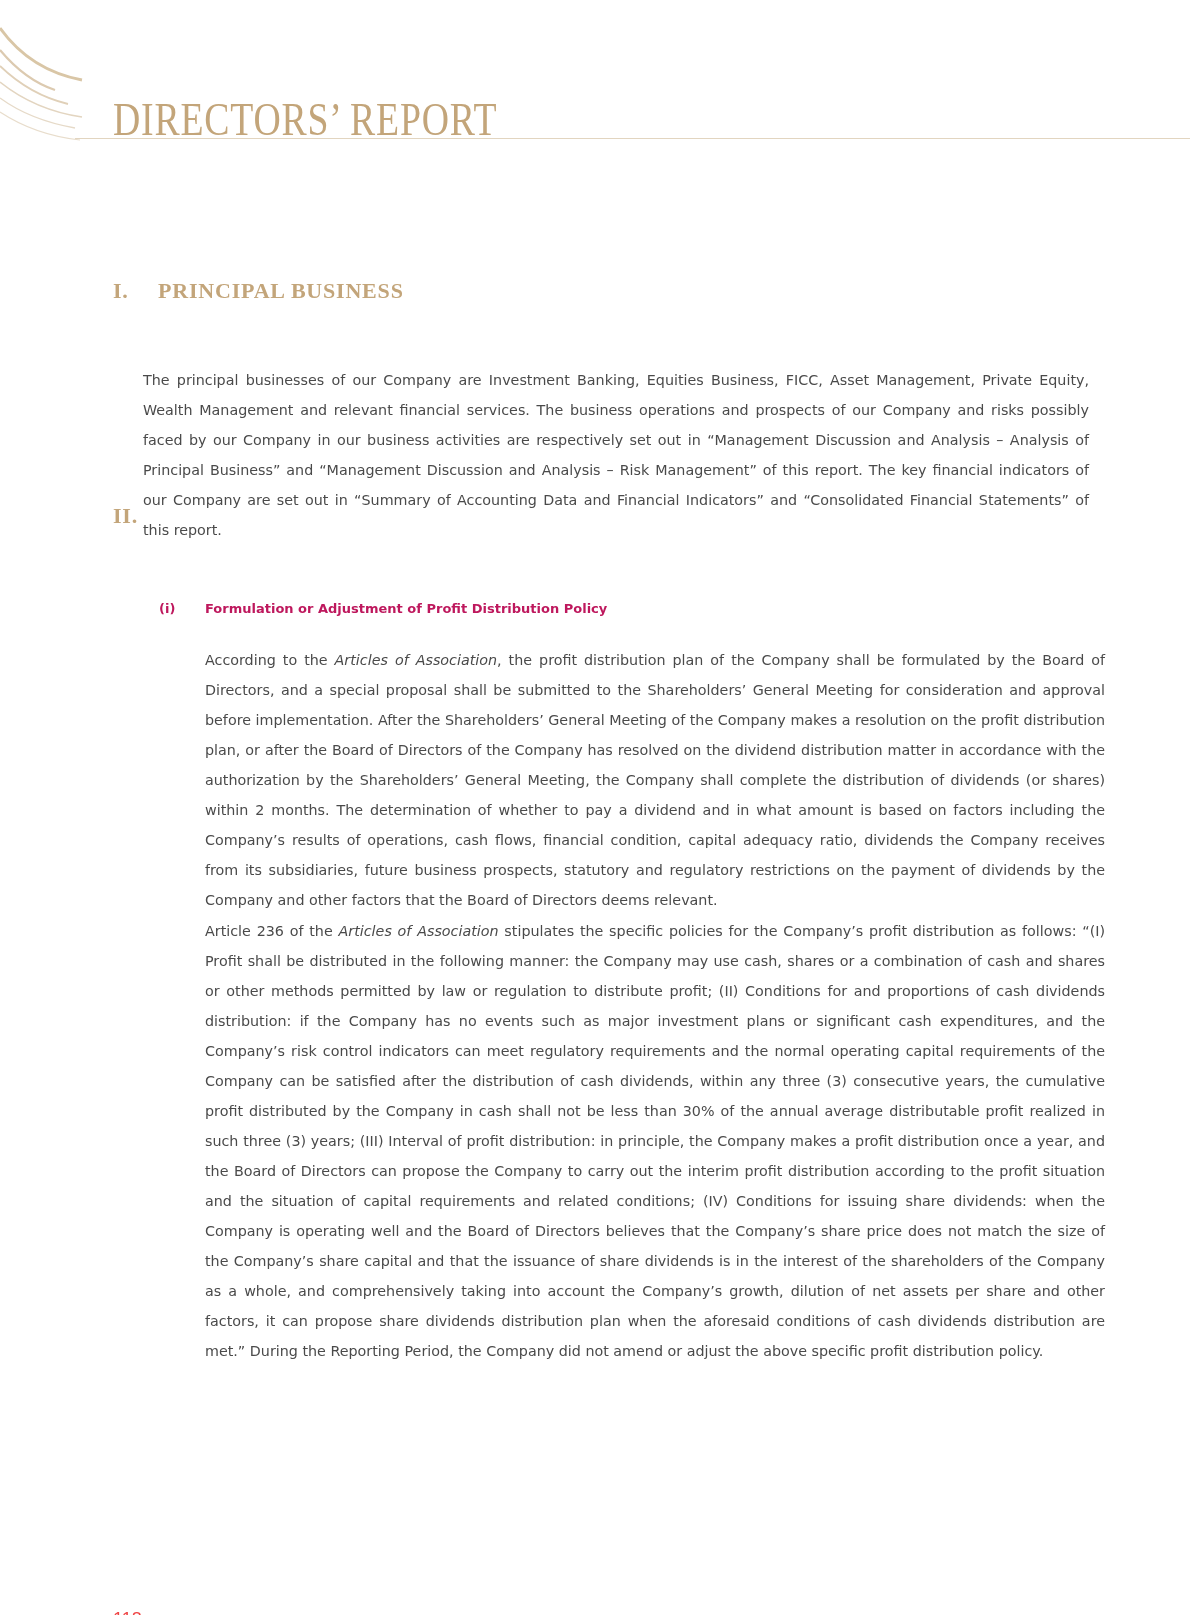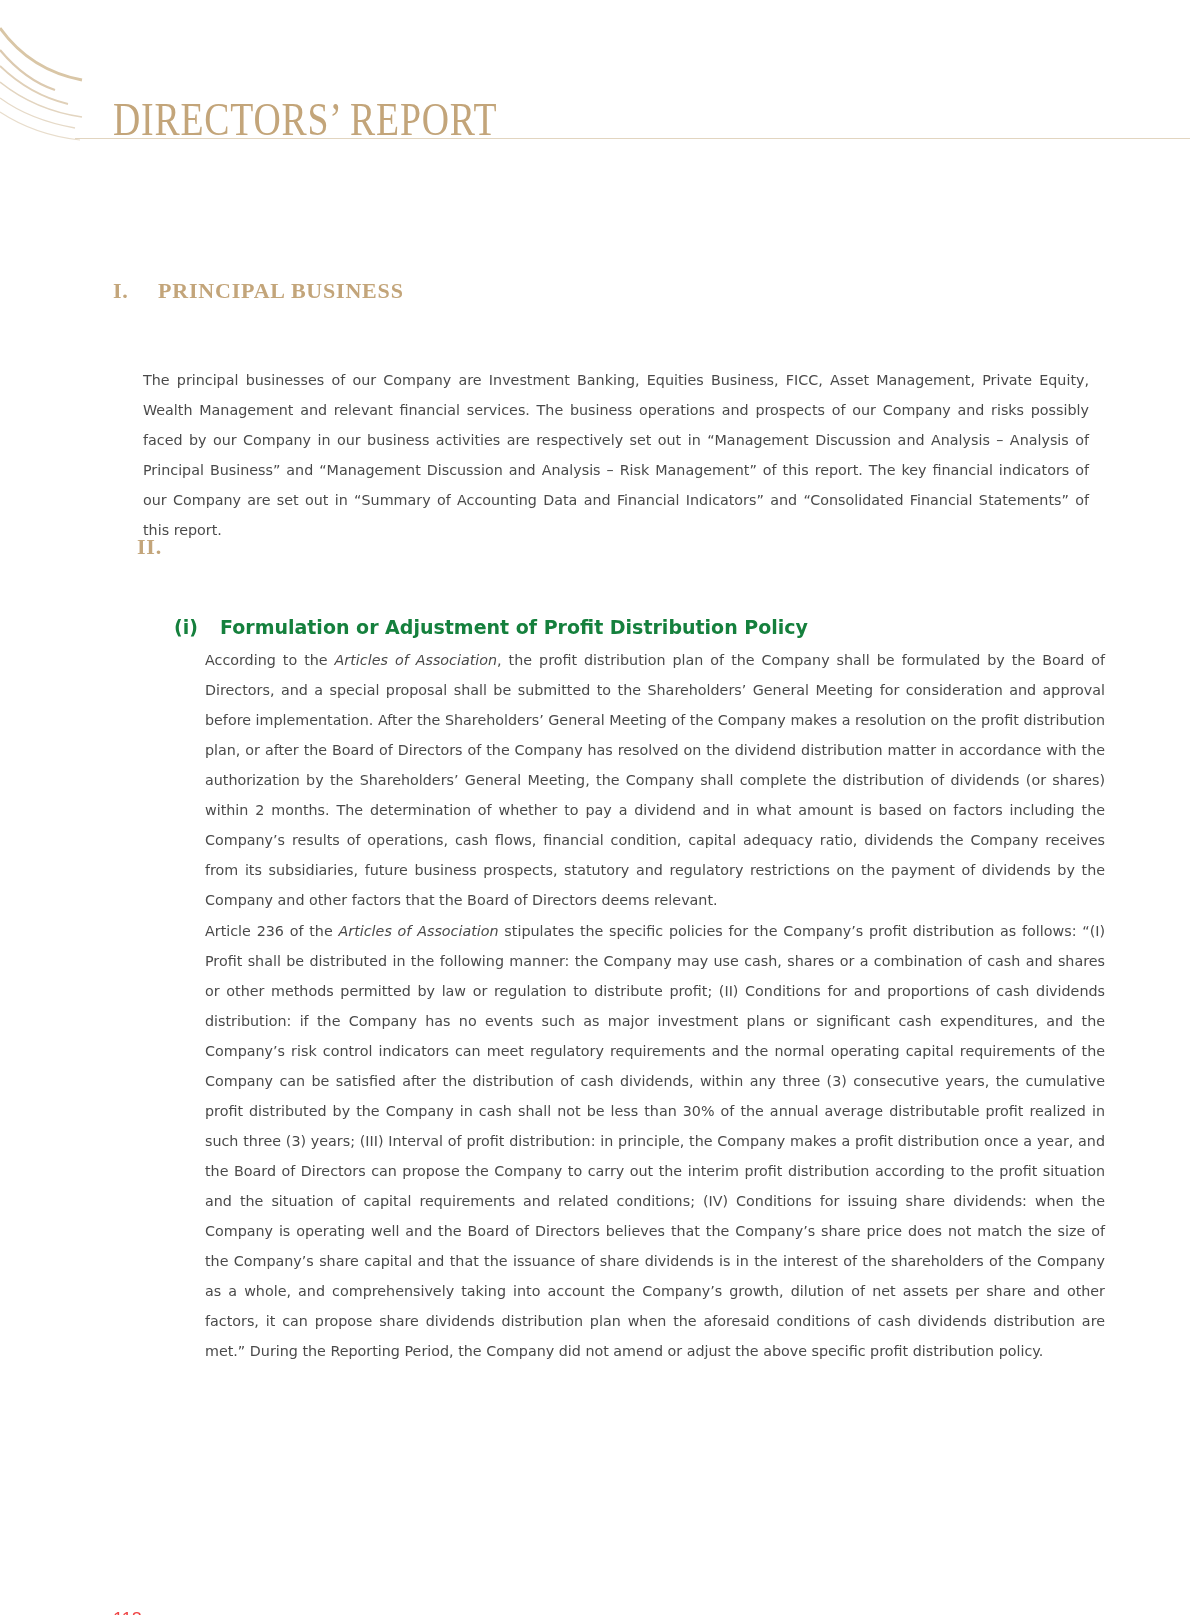--- a/index.html
+++ b/index.html
@@ -17,22 +17,22 @@
   .sec-num { position: absolute; left: 0; top: 0; }
   .sec-text { display: block; margin-left: 45px; }
 
   .para { position: absolute; margin: 0; font-family: "DejaVu Sans", sans-serif;
         font-size: 14.3px; line-height: 30px; color: #4a4a4a; text-align: justify; }
   .p1 { left: 143px; width: 946px; top: 321px; margin-top: 44px; }
   .p2 { left: 205px; width: 900px; top: 645px; }
   .p3 { left: 205px; width: 900px; top: 916px; }
   i { font-style: italic; }
 
-  .sub-head { position: absolute; left: 159px; top: 601px; margin: 15px;
-        font-family: "DejaVu Sans", sans-serif; font-weight: bold; font-size: 19px; color: #15803d; }
+  .sub-head { position: absolute; left: 159px; top: 601px; margin: 0;
+        font-family: "DejaVu Sans", sans-serif; font-weight: bold; font-size: 13px; color: #be185d; }
   .sub-num { display: inline-block; width: 46px; }
 
   .page-num { position: absolute; left: 113px; top: 1609px; font-family: Liberation Sans, sans-serif;
         font-size: 18px; color: #ef4444; }
 </style>
 </head>
 <body>
 
 <svg class="deco" width="110" height="150" viewBox="0 0 110 150">
   <path d="M0 28 Q30 70 82 80" stroke="#d9c6a6" stroke-width="3" fill="none"></path>
@@ -46,21 +46,21 @@
 <h1 class="header-title">DIRECTORS’ REPORT</h1>
 <div class="header-rule"></div>
 
 <h2 class="sec-head" style="top:276px;">
   <span class="sec-num">I.</span>
   <span class="sec-text">PRINCIPAL BUSINESS</span>
 </h2>
 
 <p class="para p1">The principal businesses of our Company are Investment Banking, Equities Business, FICC, Asset Management, Private Equity, Wealth Management and relevant financial services. The business operations and prospects of our Company and risks possibly faced by our Company in our business activities are respectively set out in “Management Discussion and Analysis – Analysis of Principal Business” and “Management Discussion and Analysis – Risk Management” of this report. The key financial indicators of our Company are set out in “Summary of Accounting Data and Financial Indicators” and “Consolidated Financial Statements” of this report.</p>
 
-<h2 class="sec-head" style="top:532px;margin-left:24px;">
+<h2 class="sec-head" style="top:501px;">
   <span class="sec-num">II.</span>
 </h2>
 
 <h3 class="sub-head">
   <span class="sub-num">(i)</span><span>Formulation or Adjustment of Profit Distribution Policy</span>
 </h3>
 
 <p class="para p2"><span>According to the </span><i>Articles of Association</i><span>, the profit distribution plan of the Company shall be formulated by the Board of Directors, and a special proposal shall be submitted to the Shareholders’ General Meeting for consideration and approval before implementation. After the Shareholders’ General Meeting of the Company makes a resolution on the profit distribution plan, or after the Board of Directors of the Company has resolved on the dividend distribution matter in accordance with the authorization by the Shareholders’ General Meeting, the Company shall complete the distribution of dividends (or shares) within 2 months. The determination of whether to pay a dividend and in what amount is based on factors including the Company’s results of operations, cash flows, financial condition, capital adequacy ratio, dividends the Company receives from its subsidiaries, future business prospects, statutory and regulatory restrictions on the payment of dividends by the Company and other factors that the Board of Directors deems relevant.</span></p>
 
 <p class="para p3"><span>Article 236 of the </span><i>Articles of Association</i><span> stipulates the specific policies for the Company’s profit distribution as follows: “(I) Profit shall be distributed in the following manner: the Company may use cash, shares or a combination of cash and shares or other methods permitted by law or regulation to distribute profit; (II) Conditions for and proportions of cash dividends distribution: if the Company has no events such as major investment plans or significant cash expenditures, and the Company’s risk control indicators can meet regulatory requirements and the normal operating capital requirements of the Company can be satisfied after the distribution of cash dividends, within any three (3) consecutive years, the cumulative profit distributed by the Company in cash shall not be less than 30% of the annual average distributable profit realized in such three (3) years; (III) Interval of profit distribution: in principle, the Company makes a profit distribution once a year, and the Board of Directors can propose the Company to carry out the interim profit distribution according to the profit situation and the situation of capital requirements and related conditions; (IV) Conditions for issuing share dividends: when the Company is operating well and the Board of Directors believes that the Company’s share price does not match the size of the Company’s share capital and that the issuance of share dividends is in the interest of the shareholders of the Company as a whole, and comprehensively taking into account the Company’s growth, dilution of net assets per share and other factors, it can propose share dividends distribution plan when the aforesaid conditions of cash dividends distribution are met.” During the Reporting Period, the Company did not amend or adjust the above specific profit distribution policy.</span></p>

